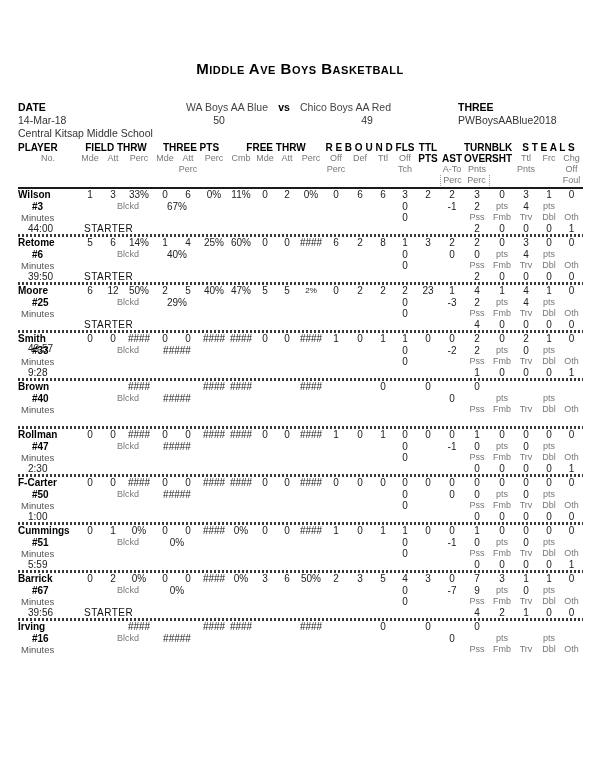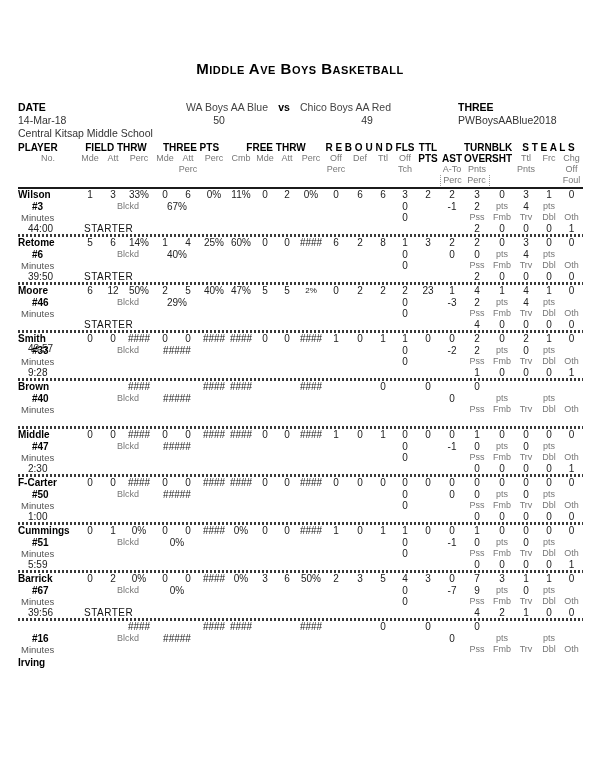--- a/index.html
+++ b/index.html
@@ -254,21 +254,21 @@
       <div class="cell" style="grid-column: 15;">2</div>
       <div class="cell" style="grid-column: 16;">23</div>
       <div class="cell" style="grid-column: 17;">1</div>
       <div class="cell" style="grid-column: 18;">4</div>
       <div class="cell" style="grid-column: 19;">1</div>
       <div class="cell" style="grid-column: 20;">4</div>
       <div class="cell" style="grid-column: 21;">1</div>
       <div class="cell" style="grid-column: 22;">0</div>
     </div>
     <div class="grid r2">
-      <div class="cell num" style="grid-column: 1;">#46</div>
+      <div class="cell num" style="grid-column: 1;">#25</div>
       <div class="cell lbl" style="grid-column: 3 / span 2;">Blckd</div>
       <div class="cell" style="grid-column: 5 / span 2;">29%</div>
       <div class="cell" style="grid-column: 15;">0</div>
       <div class="cell" style="grid-column: 17;">-3</div>
       <div class="cell" style="grid-column: 18;">2</div>
       <div class="cell lbl" style="grid-column: 19;">pts</div>
       <div class="cell" style="grid-column: 20;">4</div>
       <div class="cell lbl" style="grid-column: 21;">pts</div>
     </div>
     <div class="grid r3">
@@ -390,21 +390,21 @@
     <div class="grid r4">
       <div class="cell mins" style="grid-column: 1;"></div>
       <div class="cell" style="grid-column: 18;"></div>
       <div class="cell" style="grid-column: 19;"></div>
       <div class="cell" style="grid-column: 20;"></div>
       <div class="cell" style="grid-column: 21;"></div>
       <div class="cell" style="grid-column: 22;"></div>
     </div>
     <div class="dash-line"></div>
     <div class="grid r1">
-      <div class="cell name left" style="grid-column: 1;">Middle</div>
+      <div class="cell name left" style="grid-column: 1;">Rollman</div>
       <div class="cell" style="grid-column: 2;">0</div>
       <div class="cell" style="grid-column: 3;">0</div>
       <div class="cell" style="grid-column: 4;">####</div>
       <div class="cell" style="grid-column: 5;">0</div>
       <div class="cell" style="grid-column: 6;">0</div>
       <div class="cell" style="grid-column: 7;">####</div>
       <div class="cell" style="grid-column: 8;">####</div>
       <div class="cell" style="grid-column: 9;">0</div>
       <div class="cell" style="grid-column: 10;">0</div>
       <div class="cell" style="grid-column: 11;">####</div>
@@ -603,21 +603,21 @@
       <div class="cell mins" style="grid-column: 1;">39:56</div>
       <div class="cell starter left" style="grid-column: 2 / span 4;">STARTER</div>
       <div class="cell" style="grid-column: 18;">4</div>
       <div class="cell" style="grid-column: 19;">2</div>
       <div class="cell" style="grid-column: 20;">1</div>
       <div class="cell" style="grid-column: 21;">0</div>
       <div class="cell" style="grid-column: 22;">0</div>
     </div>
     <div class="dash-line"></div>
     <div class="grid r1">
-      <div class="cell name left" style="grid-column: 1; margin-top: 36px;">Irving</div>
+      <div class="cell name left" style="grid-column: 1;">Irving</div>
       <div class="cell" style="grid-column: 2;"></div>
       <div class="cell" style="grid-column: 3;"></div>
       <div class="cell" style="grid-column: 4;">####</div>
       <div class="cell" style="grid-column: 5;"></div>
       <div class="cell" style="grid-column: 6;"></div>
       <div class="cell" style="grid-column: 7;">####</div>
       <div class="cell" style="grid-column: 8;">####</div>
       <div class="cell" style="grid-column: 9;"></div>
       <div class="cell" style="grid-column: 10;"></div>
       <div class="cell" style="grid-column: 11;">####</div>

